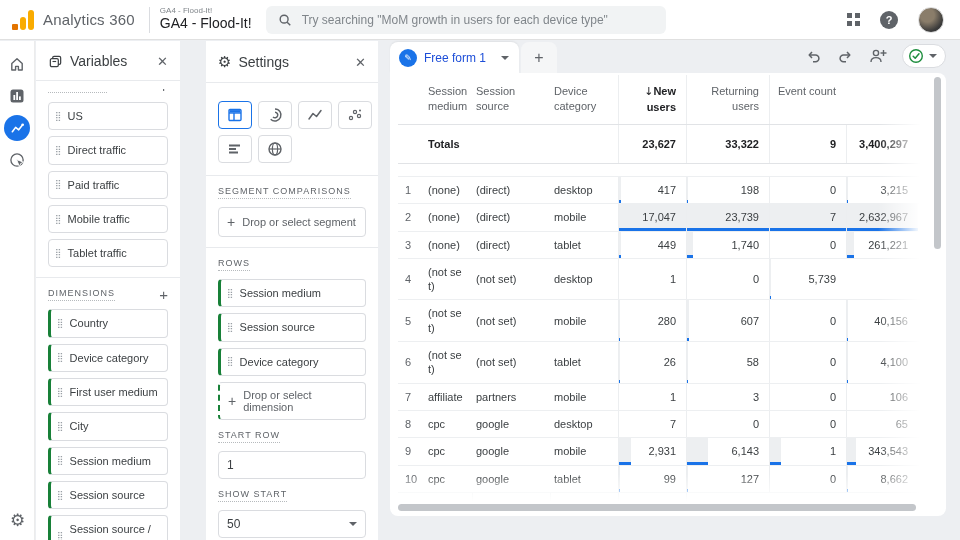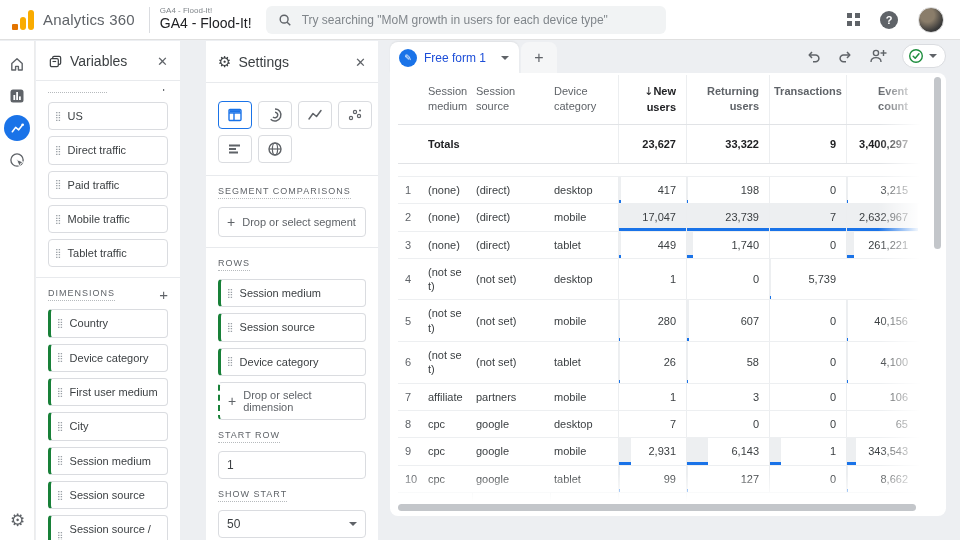--- a/index.html
+++ b/index.html
@@ -95,21 +95,21 @@
 
   .card { position:absolute; left:390px; top:73px; width:556px; height:443px; background:#fff;
           border-radius:0 8px 8px 8px; overflow:hidden; }
 
   
   .t-wrap { position:absolute; left:8px; top:2px; right:26px; bottom:14px; overflow:hidden;
             --cols:26px 48px 78px 68px 68px 83px 77px 72px; }
   .t-head { display:grid; grid-template-columns:var(--cols); border-bottom:1px solid #e1e3e6;
             font-size:11px; color:#5f6368; }
   .t-head .hc { padding:9px 4px; line-height:1.35; }
-  .t-head .hc.metric { text-align:right; padding-right:10px; border-left:1px solid #eceef0;font-weight:bold; }
+  .t-head .hc.metric { text-align:right; padding-right:10px; border-left:1px solid #eceef0; }
   .t-head .hc.sorted { color:#202124; font-weight:bold; }
   .sort-arrow { font-family:"DejaVu Sans",sans-serif; font-weight:normal; }
   .t-row { display:grid; grid-template-columns:var(--cols); border-bottom:1px solid #edeff1;
            font-size:11px; color:#3c4043; align-items:center; }
   .t-row .tc { padding:6px 4px; line-height:1.3; }
   .t-row .tc.num { color:#5f6368; padding-left:7px; }
   .t-row .tc.medium { word-break:break-all; }
   .t-row .tc.metric { position:relative; text-align:right; padding-right:10px; align-self:stretch;
                       border-left:1px solid #eceef0; display:flex; align-items:center; justify-content:flex-end; }
   .t-row .tc.metric .val { position:relative; z-index:2; }
@@ -405,21 +405,20 @@
 
 <div class="card">
   <div class="t-wrap" id="table">
       <div class="t-head">
         <div class="hc"></div>
         <div class="hc">Session medium</div>
         <div class="hc">Session source</div>
         <div class="hc">Device category</div>
         <div class="hc metric sorted"><span class="sort-arrow">↓</span>New users</div>
         <div class="hc metric">Returning users</div>
-        <div class="hc metric">Transactions</div>
         <div class="hc metric">Event count</div>
       </div>
       <div class="t-row totals">
         <div class="tc num"></div>
         <div class="tc medium">Totals</div>
         <div class="tc source"></div>
         <div class="tc device"></div>
         <div class="tc metric">
           <span class="val">23,627</span>
         </div>

